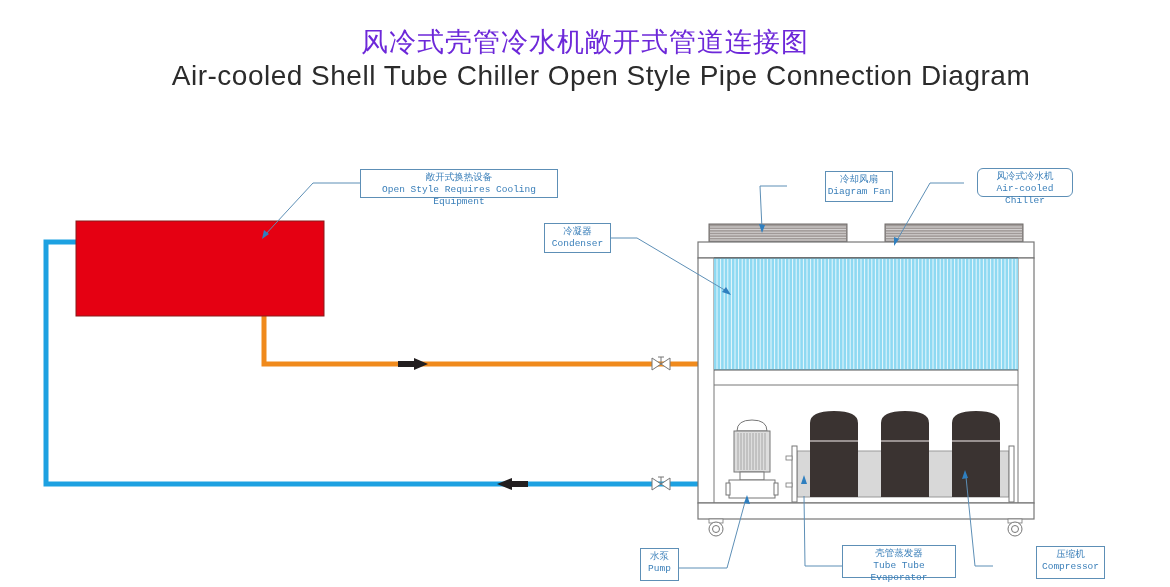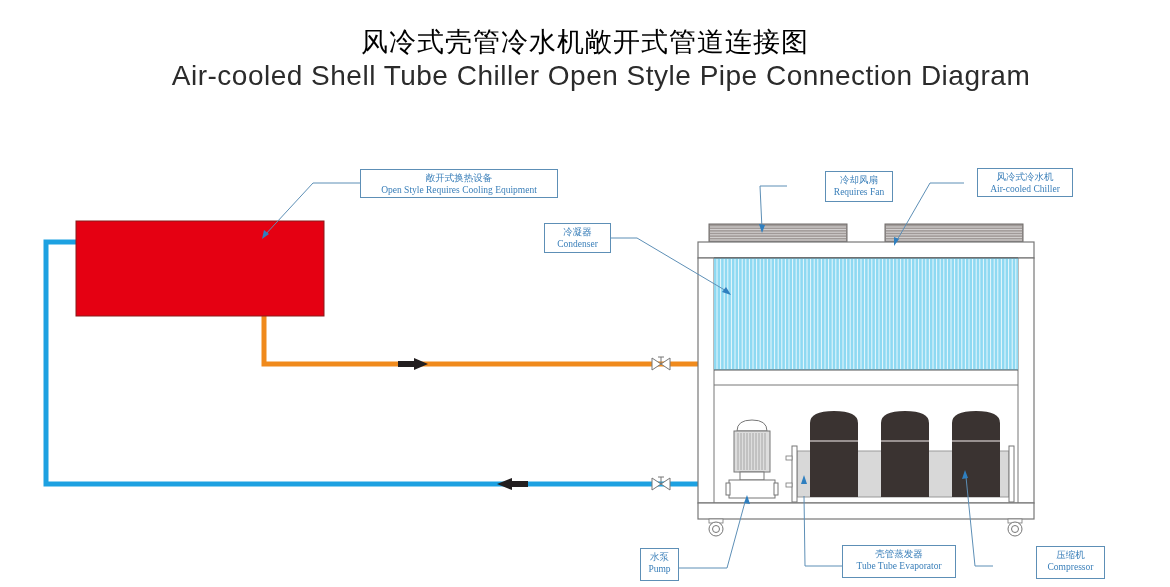--- a/index.html
+++ b/index.html
@@ -1,27 +1,27 @@
 <!DOCTYPE html>
 <html><head>
 <meta charset="utf-8">
 <style>
   html, body { margin: 0; padding: 0; background: #ffffff; }
   body { width: 1170px; height: 587px; position: relative; overflow: hidden;
          font-family: "DejaVu Sans", "Liberation Sans", sans-serif; }
   .title-cn { position: absolute; left: 0; width: 1170px; top: 24px; text-align: center;
-              font-size: 27px; color: #000000; letter-spacing: 1px; }
+              font-size: 27px; color: #6d28d9; letter-spacing: 1px; }
   .title-en { position: absolute; left: 0; width: 1202px; top: 60px; text-align: center;
               font-size: 28px; color: #2b2b2b; letter-spacing: 0.5px;
               font-family: "Liberation Sans", sans-serif; }
   svg#diagram { position: absolute; left: 0; top: 0; }
   .callout { position: absolute; border: 1.3px solid #5d8fb6; background: #fff;
              color: #3a7fb9; text-align: center; font-size: 9.5px; line-height: 12px;
              box-sizing: border-box; padding-top: 2px;
-             font-family: Liberation Serif, serif; }
+             font-family: Liberation Mono, monospace; }
 </style>
 </head>
 <body>
 
 <div class="title-cn">风冷式壳管冷水机敞开式管道连接图</div>
 <div class="title-en">Air-cooled Shell Tube Chiller Open Style Pipe Connection Diagram</div>
 
 <svg id="diagram" width="1170" height="587" viewBox="0 0 1170 587">
 
   <g>
@@ -255,23 +255,23 @@
     <polygon points="965,470 962,479 968,478"></polygon>
   </g>
 </svg>
 
 <div class="callout" style="left:360px;top:169px;width:198px;height:29px;">
   <div>敞开式换热设备</div>
   <div>Open Style Requires Cooling Equipment</div>
 </div>
 <div class="callout" style="left:817px;top:171px;width:68px;height:31px;margin-left:8px;">
   <div>冷却风扇</div>
-  <div>Requires Fan</div>
-</div>
-<div class="callout" style="left:977px;top:168px;width:96px;height:29px;">
+  <div>Diagram Fan</div>
+</div>
+<div class="callout" style="left:977px;top:168px;width:96px;height:29px;border-radius:6px;">
   <div>风冷式冷水机</div>
   <div>Air-cooled Chiller</div>
 </div>
 <div class="callout" style="left:544px;top:223px;width:67px;height:30px;">
   <div>冷凝器</div>
   <div>Condenser</div>
 </div>
 <div class="callout" style="left:640px;top:548px;width:39px;height:33px;">
   <div>水泵</div>
   <div>Pump</div>

